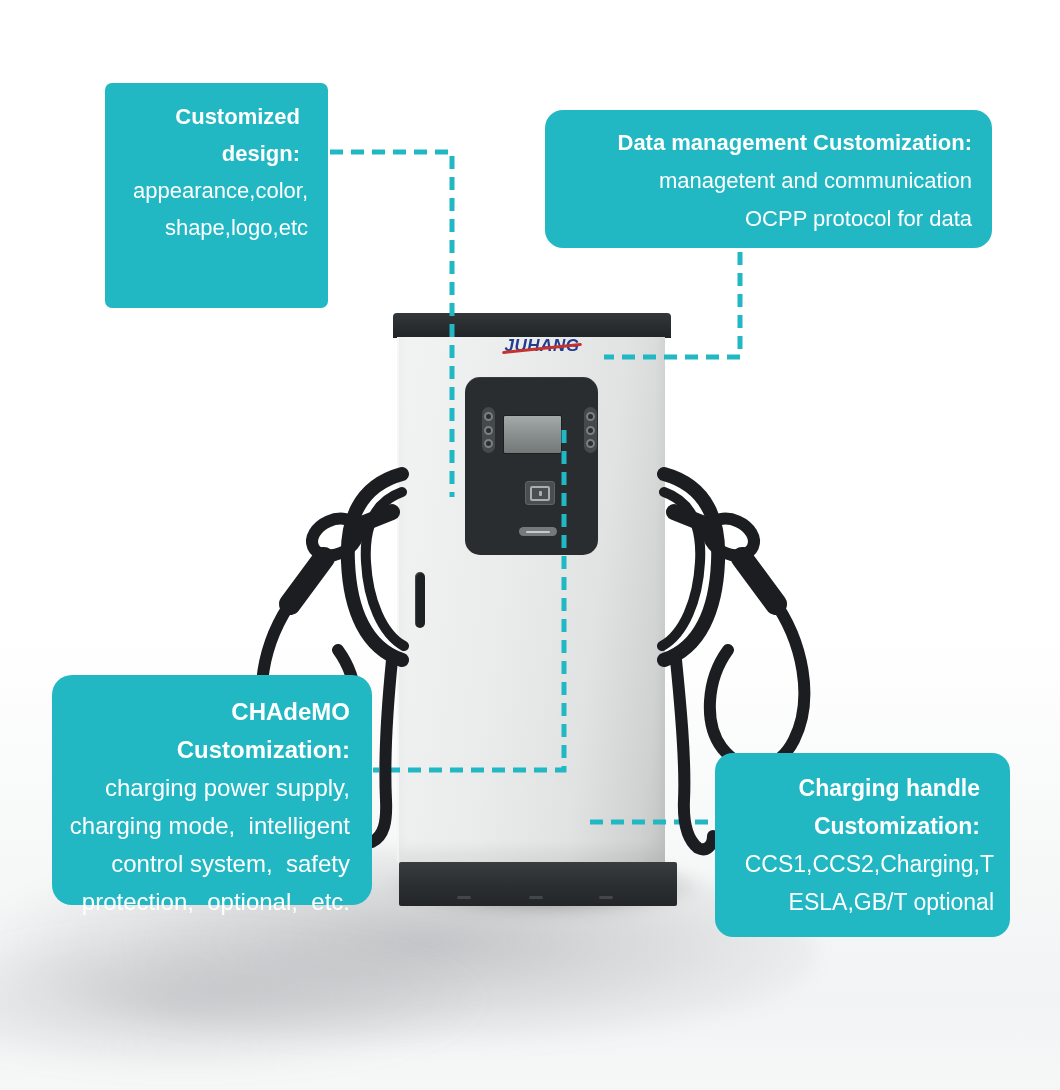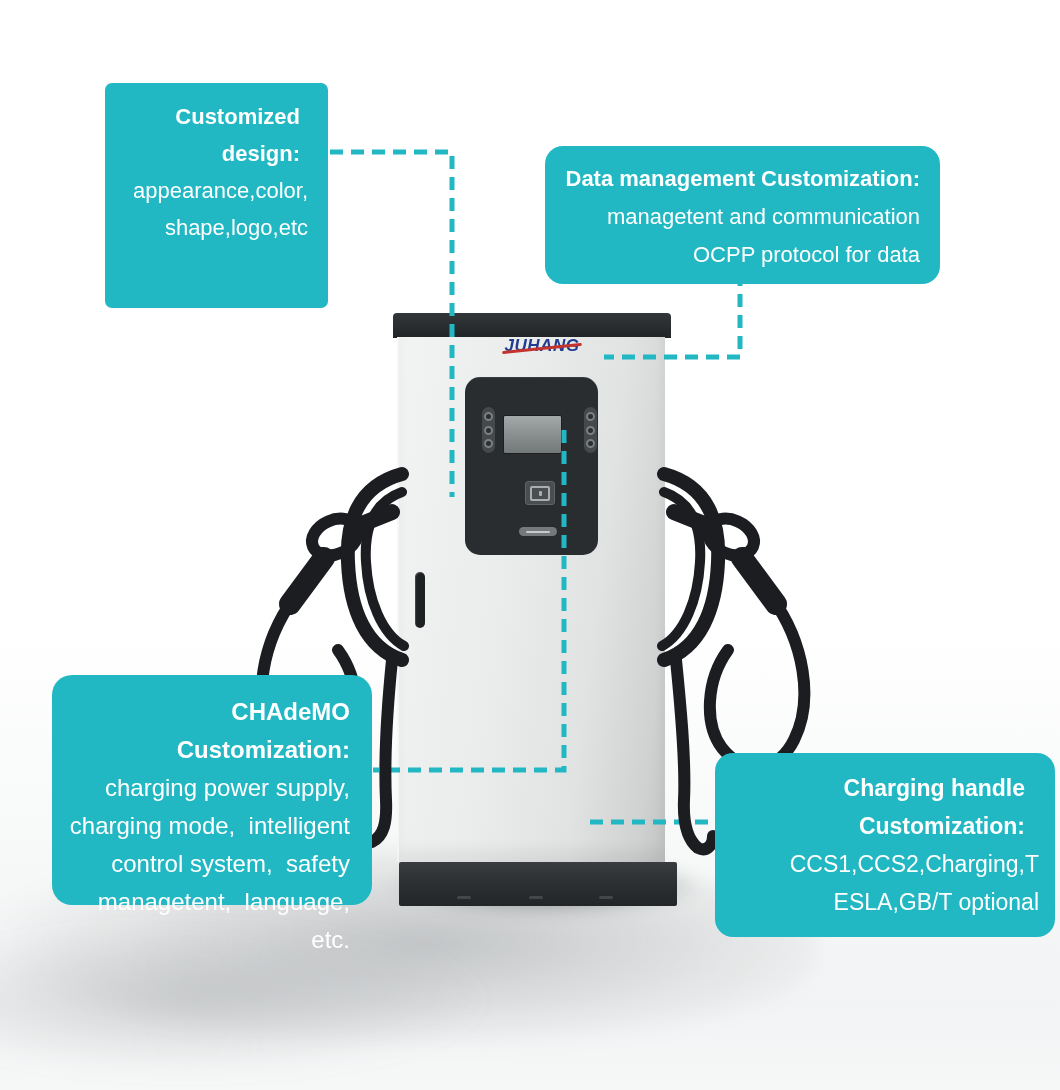--- a/index.html
+++ b/index.html
@@ -57,25 +57,25 @@
   .dash{stroke:#21b8c4;stroke-width:5;fill:none;stroke-dasharray:13 8;}
   .cable{stroke:#1b1d20;fill:none;stroke-linecap:round;}
   
   .callout{position:absolute;background:#21b8c4;color:#ffffff;text-align:right;
        box-sizing:border-box;}
   .line{white-space:pre-wrap;}
   .bold{font-weight:700;}
   .c1{left:105px;top:83px;width:223px;height:225px;border-radius:7px;
       font-size:22px;line-height:37px;padding:15px 20px 0 8px;}
   .c1 .bold{padding-right:8px;}
-  .c2{left:545px;top:110px;width:395px;height:138px;border-radius:18px;
-      font-size:22px;line-height:38px;padding:14px 20px 0 10px;margin-top:36px;}
+  .c2{left:545px;top:110px;width:447px;height:138px;border-radius:18px;
+      font-size:22px;line-height:38px;padding:14px 20px 0 10px;}
   .c3{left:52px;top:675px;width:320px;height:230px;border-radius:20px;
       font-size:24px;line-height:38px;padding:18px 22px 0 8px;}
-  .c4{left:715px;top:753px;width:340px;height:184px;border-radius:18px;
+  .c4{left:715px;top:753px;width:295px;height:184px;border-radius:18px;
       font-size:23px;line-height:38px;padding:16px 16px 0 8px;}
   .c4 .bold{padding-right:14px;}
 </style>
 </head>
 <body>
 
 <div class="stage">
 
   <div class="shadow sh1"></div>
   <div class="shadow sh3"></div>
@@ -158,21 +158,21 @@
     <div class="line bold">Data management Customization:</div>
     <div class="line">managetent and communication</div>
     <div class="line">OCPP protocol for data</div>
   </div>
 
   <div class="callout c3">
     <div class="line bold">CHAdeMO Customization:</div>
     <div class="line">charging power supply,</div>
     <div class="line">charging mode,  intelligent</div>
     <div class="line">control system,  safety</div>
-    <div class="line">managetent,  language,  etc.</div>
+    <div class="line">protection,  optional,  etc.</div>
   </div>
 
   <div class="callout c4">
     <div class="line bold">Charging handle</div>
     <div class="line bold">Customization:</div>
     <div class="line">CCS1,CCS2,Charging,T</div>
     <div class="line">ESLA,GB/T optional</div>
   </div>
 
 </div>

